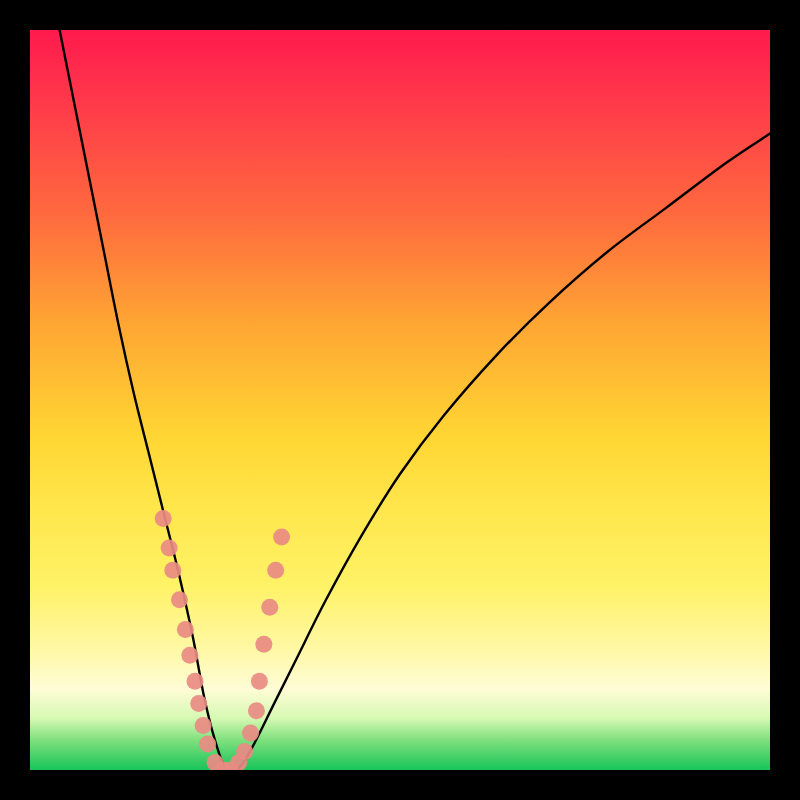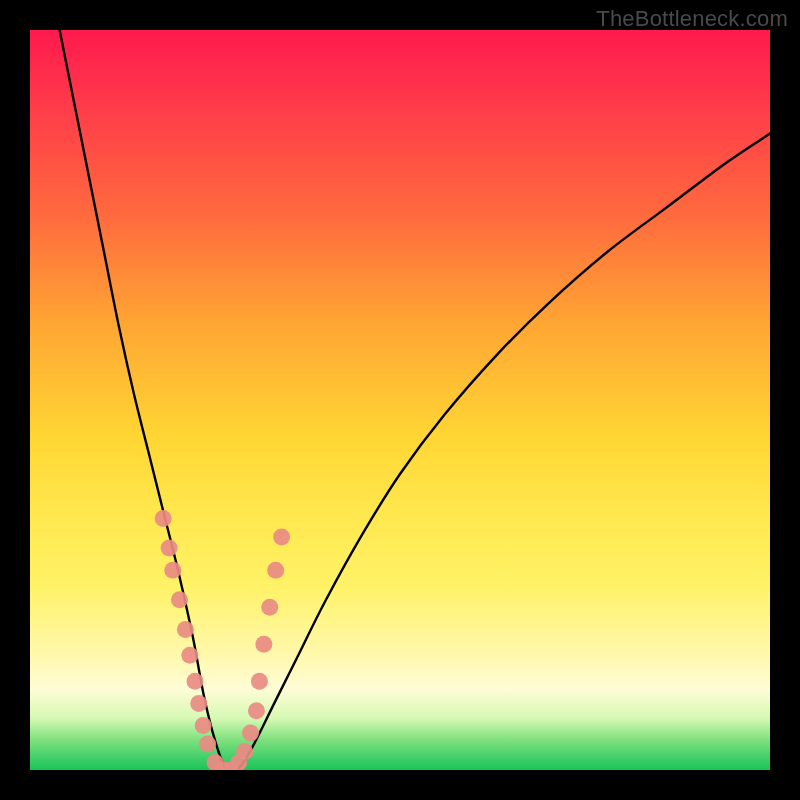--- a/index.html
+++ b/index.html
@@ -51,21 +51,20 @@
   svg.curve {
     position: absolute;
     left: 0; top: 0;
     width: 740px; height: 740px;
   }
 </style>
 </head>
 <body>
 
 <div class="frame">
-  <div class="watermark">TheBottleneck.com</div>
   <div class="plot-area">
     <svg class="curve" viewBox="0 0 740 740">
       <path id="curve-path" fill="none" stroke="#000" stroke-width="2.4" stroke-linecap="round" d="M 29.6 0 C 32.06666666666667 12.333333333333334, 39.46666666666667 49.33333333333333, 44.4 74 C 49.33333333333333 98.66666666666667, 54.266666666666666 123.33333333333333, 59.2 148 C 64.13333333333334 172.66666666666666, 69.06666666666666 197.33333333333334, 74 222 C 78.93333333333334 246.66666666666666, 83.86666666666666 272.56666666666666, 88.8 296 C 93.73333333333333 319.43333333333334, 98.66666666666667 341.6333333333333, 103.60000000000001 362.59999999999997 C 108.53333333333335 383.5666666666666, 113.46666666666667 402.06666666666666, 118.4 421.8 C 123.33333333333334 441.53333333333336, 128.26666666666665 461.26666666666665, 133.2 481 C 138.13333333333333 500.73333333333335, 143.06666666666666 519.2333333333333, 148 540.2 C 152.93333333333334 561.1666666666667, 158.48333333333335 585.8333333333333, 162.8 606.8 C 167.11666666666667 627.7666666666667, 170.2 648.7333333333333, 173.89999999999998 666 C 177.59999999999997 683.2666666666667, 181.29999999999998 698.0666666666666, 185 710.4 C 188.70000000000002 722.7333333333333, 192.40000000000003 735.0666666666666, 196.10000000000002 740 C 199.8 744.9333333333334, 202.88333333333335 743.7, 207.20000000000002 740 C 211.51666666666668 736.3, 215.83333333333334 728.9, 222 717.8 C 228.16666666666666 706.6999999999999, 236.8 688.1999999999999, 244.20000000000002 673.4 C 251.60000000000002 658.6, 257.76666666666665 646.2666666666667, 266.4 629 C 275.0333333333333 611.7333333333333, 284.9 590.7666666666667, 296 569.8 C 307.1 548.8333333333333, 320.6666666666667 524.1666666666666, 333 503.2 C 345.3333333333333 482.23333333333335, 356.43333333333334 463.73333333333335, 370 444 C 383.56666666666666 424.26666666666665, 398.3666666666667 404.53333333333336, 414.40000000000003 384.8 C 430.4333333333334 365.06666666666666, 448.93333333333334 344.09999999999997, 466.2 325.59999999999997 C 483.46666666666664 307.09999999999997, 499.5 291.06666666666666, 518 273.8 C 536.5 256.53333333333336, 557.4666666666667 238.03333333333333, 577.2 222 C 596.9333333333334 205.96666666666667, 616.6666666666666 192.4, 636.4 177.60000000000002 C 656.1333333333333 162.80000000000004, 678.3333333333333 145.5333333333334, 695.5999999999999 133.20000000000005 C 712.8666666666666 120.86666666666672, 732.6 108.53333333333336, 740 103.60000000000002"></path>
       <g id="dots-group">
           <circle cx="133.2" cy="488.4" r="8.5" fill="#e98b83" fill-opacity="0.92"></circle>
           <circle cx="139.12" cy="518" r="8.5" fill="#e98b83" fill-opacity="0.92"></circle>
           <circle cx="142.82" cy="540.2" r="8.5" fill="#e98b83" fill-opacity="0.92"></circle>
           <circle cx="149.48" cy="569.8" r="8.5" fill="#e98b83" fill-opacity="0.92"></circle>
           <circle cx="155.4" cy="599.4" r="8.5" fill="#e98b83" fill-opacity="0.92"></circle>
           <circle cx="159.84000000000003" cy="625.3" r="8.5" fill="#e98b83" fill-opacity="0.92"></circle>

